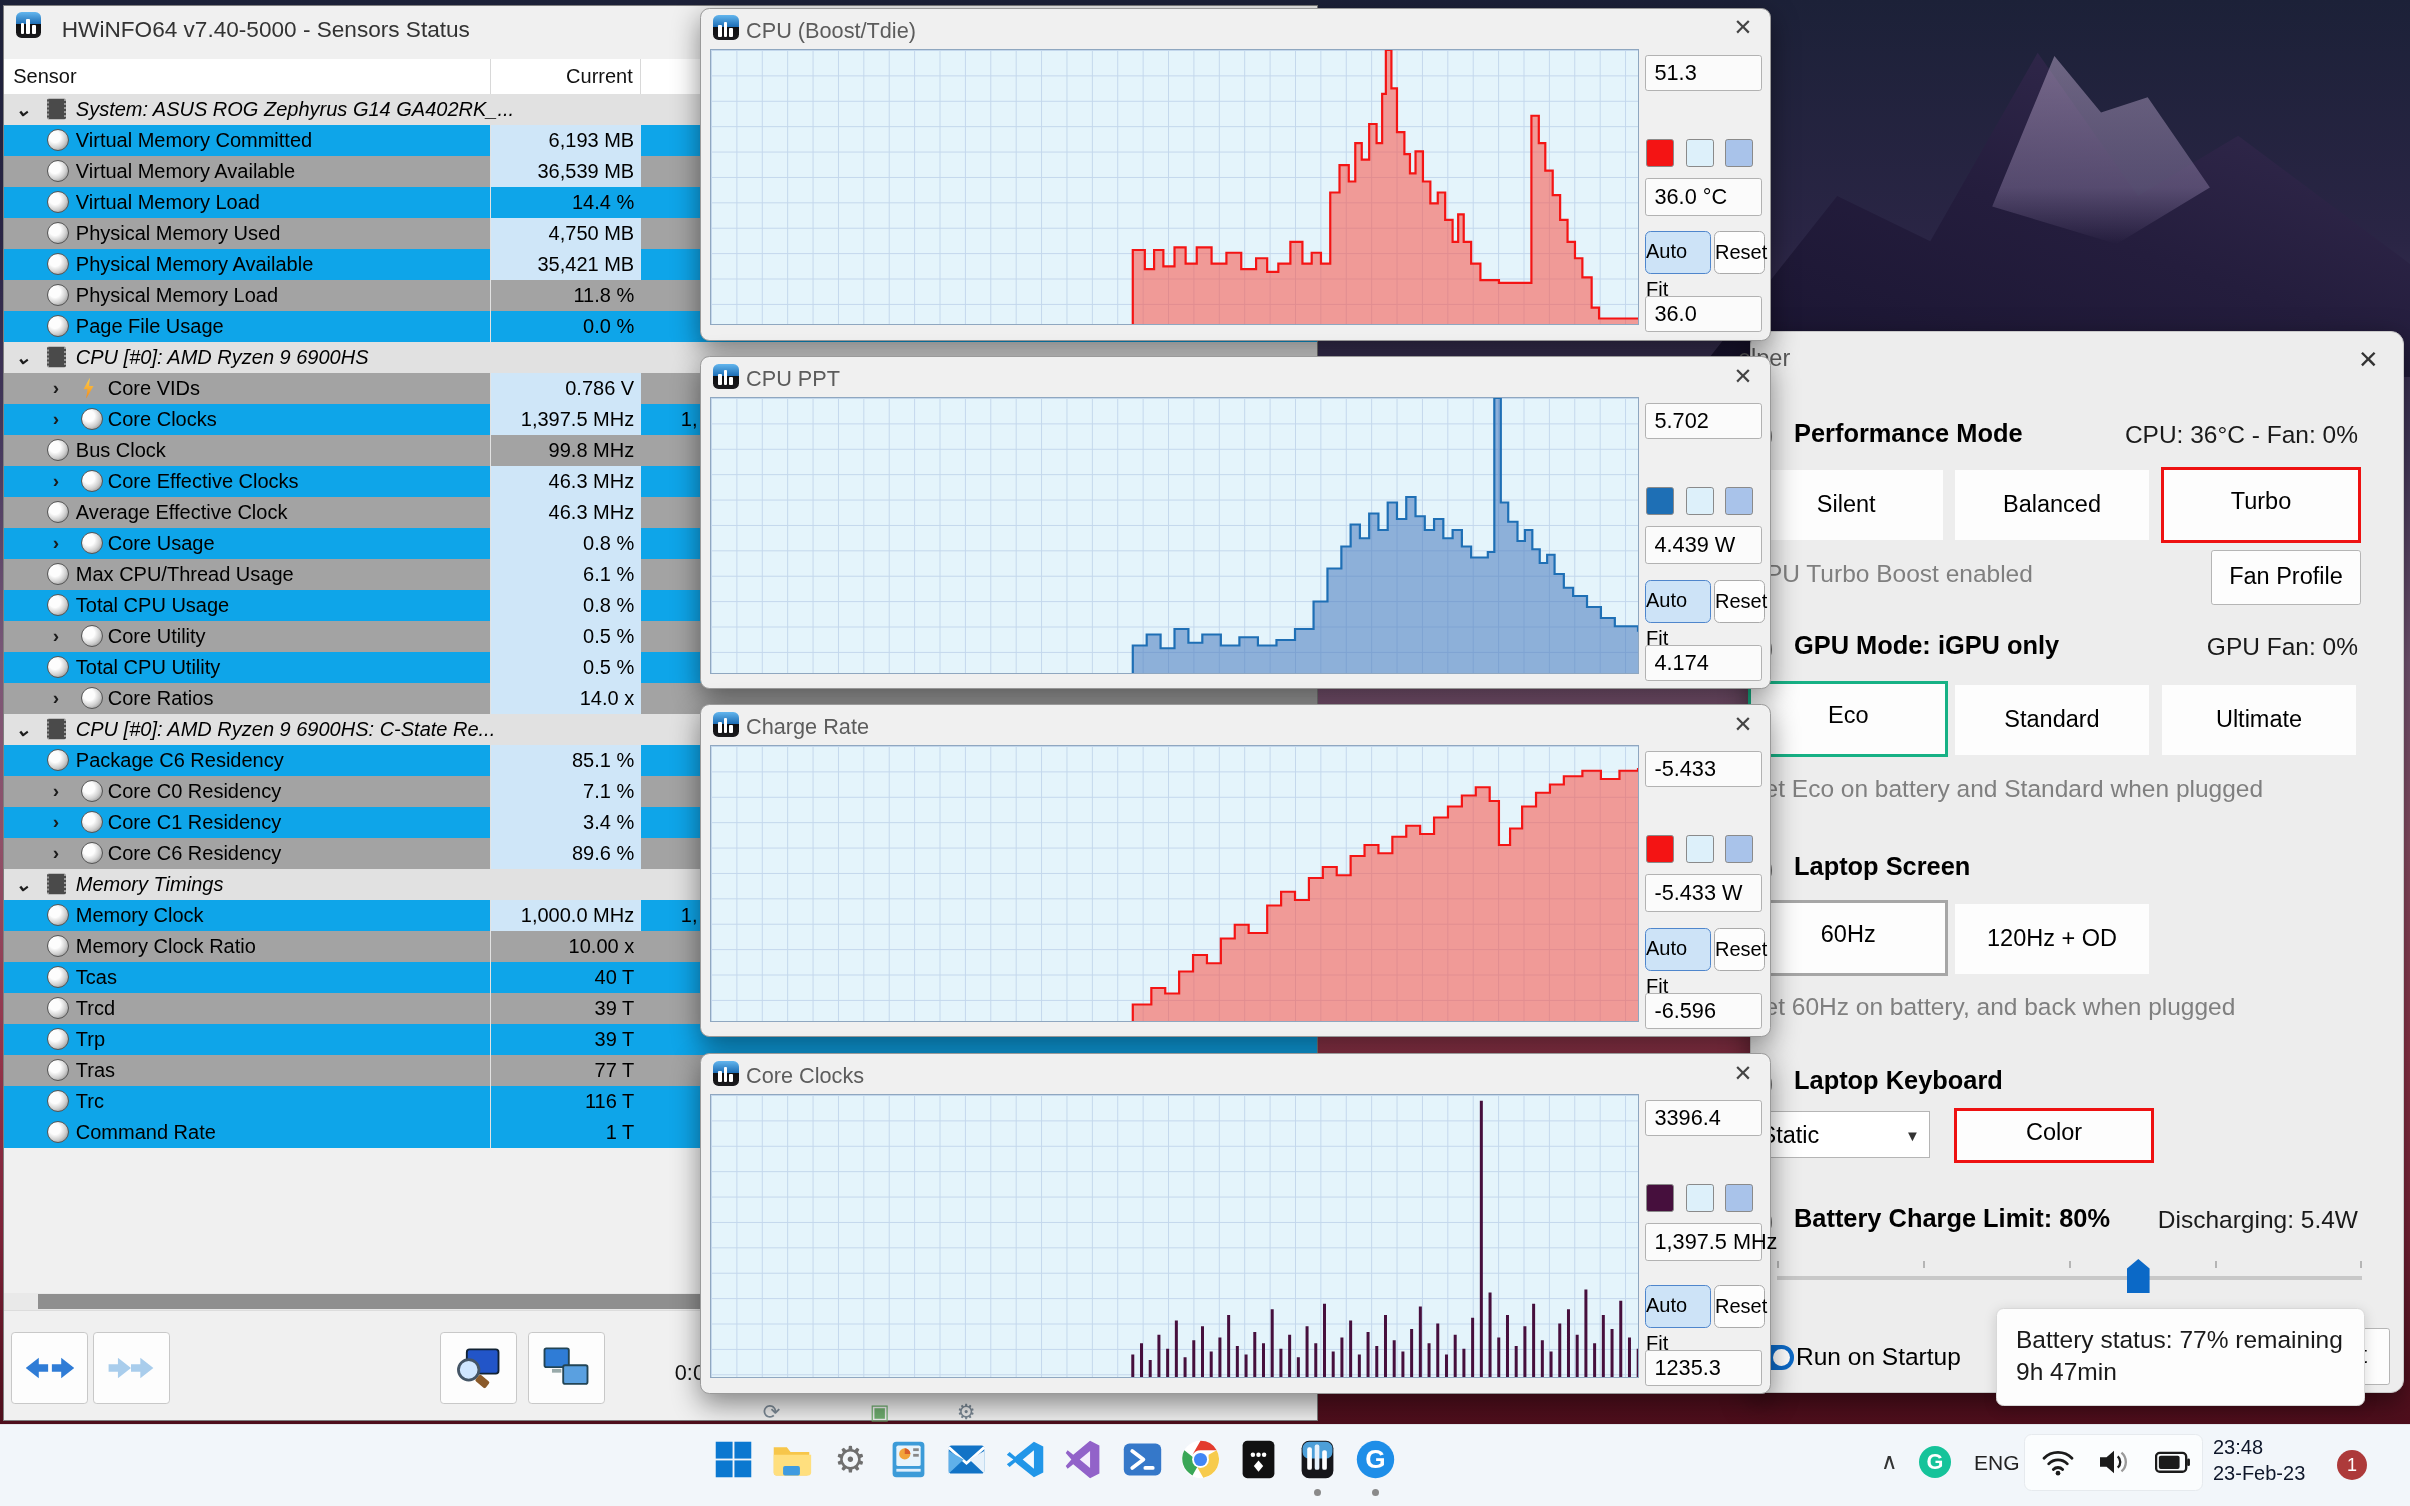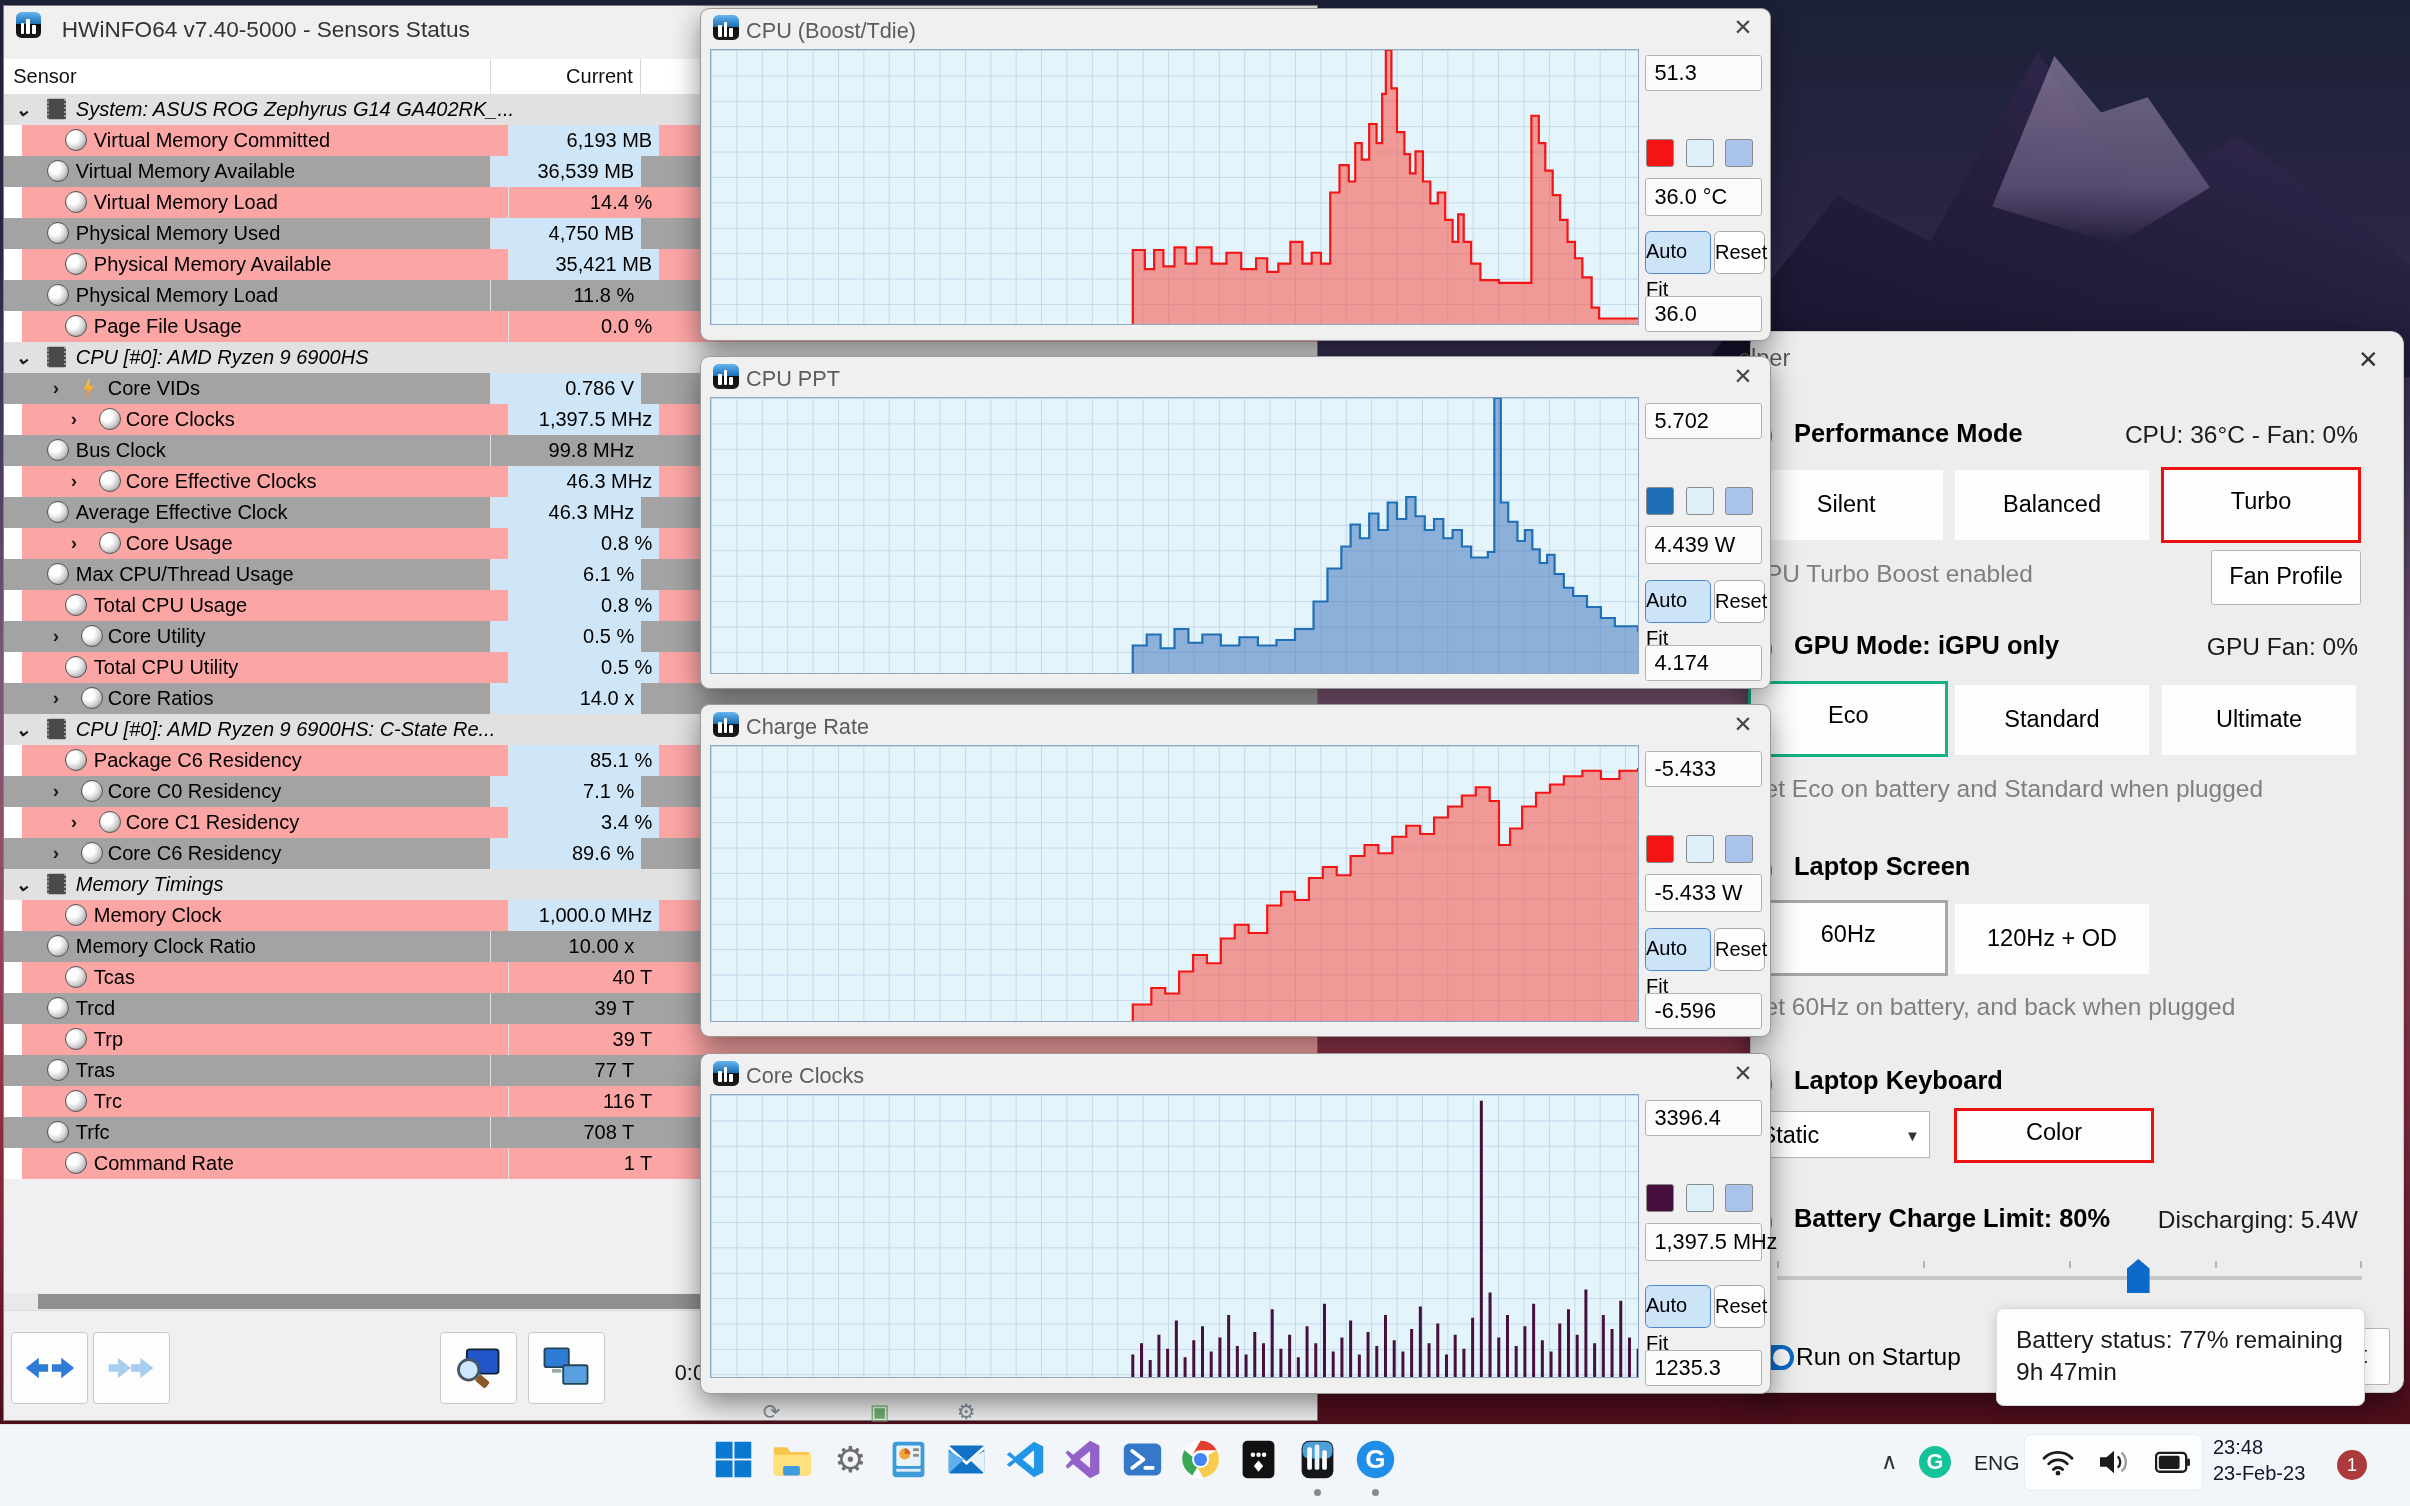--- a/index.html
+++ b/index.html
@@ -26,21 +26,21 @@
   #hw{position:absolute;left:2.8px;top:4.7px;width:1313px;height:1414px;background:#f0f0f0;
     border:0.9px solid #7f7f7f;z-index:10;}
   #hw-title{position:absolute;left:58px;top:11.3px;font-size:22.6px;color:#333;}
   #hw-head{position:absolute;left:0;top:53px;width:100%;height:35px;background:#fff;
     border-bottom:0.9px solid #d9d9d9;font-size:20px;color:#111;}
   #hw-head .c1{position:absolute;left:9.4px;top:6.6px;}
   #hw-head .c2{position:absolute;left:486px;width:143px;top:6.6px;text-align:right;}
   #hw-head .vln{position:absolute;top:0;bottom:0;width:0.9px;background:#d8d8d8;}
   #hw-rows{position:absolute;left:0;top:88px;width:100%;background:#fff;}
   .hrow{position:relative;height:31px;font-size:20px;color:#000;}
-  .hrow.g{background:#fca5a5;margin-left:18px;}
+  .hrow.g{background:#0ea5e9;}
   .hrow.w{background:#a3a3a3;}
   .hrow.sec{background:#e1e1e1;font-style:italic;}
   .chev{position:absolute;top:50%;transform:translateY(-50%);font-size:19px;font-weight:bold;color:#1c1c1c;}
   .nm{position:absolute;top:50%;transform:translateY(-50%);white-space:nowrap;}
   .vcell{position:absolute;left:486px;width:150px;top:0;bottom:0;border-left:0.9px solid #e2e2e2;}
   .vcell.hl{background:#cfe6f8;}
   .vcell span{position:absolute;right:6.6px;top:50%;transform:translateY(-50%);}
   .mfrag{position:absolute;top:50%;transform:translateY(-50%);left:677px;}
   .mmx{position:absolute;top:50%;transform:translateY(-50%);text-align:right;}
   .clock-ic{position:absolute;top:50%;transform:translateY(-50%);width:20px;height:20px;border-radius:50%;
@@ -372,27 +372,20 @@
           <span>77 T</span>
         </span>
       </div>
       <div class="hrow g">
         <span class="clock-ic" style="left: 43px;"></span>
         <span class="nm" style="left: 72px;">Trc</span>
         <span class="vcell">
           <span>116 T</span>
         </span>
       </div>
-      <div class="hrow w">
-        <span class="clock-ic" style="left: 43px;"></span>
-        <span class="nm" style="left: 72px;">Trfc</span>
-        <span class="vcell">
-          <span>708 T</span>
-        </span>
-      </div>
       <div class="hrow g">
         <span class="clock-ic" style="left: 43px;"></span>
         <span class="nm" style="left: 72px;">Command Rate</span>
         <span class="vcell">
           <span>1 T</span>
         </span>
       </div>
     </div>
   <div id="hw-scroll">
       <div id="hw-thumb"></div>

